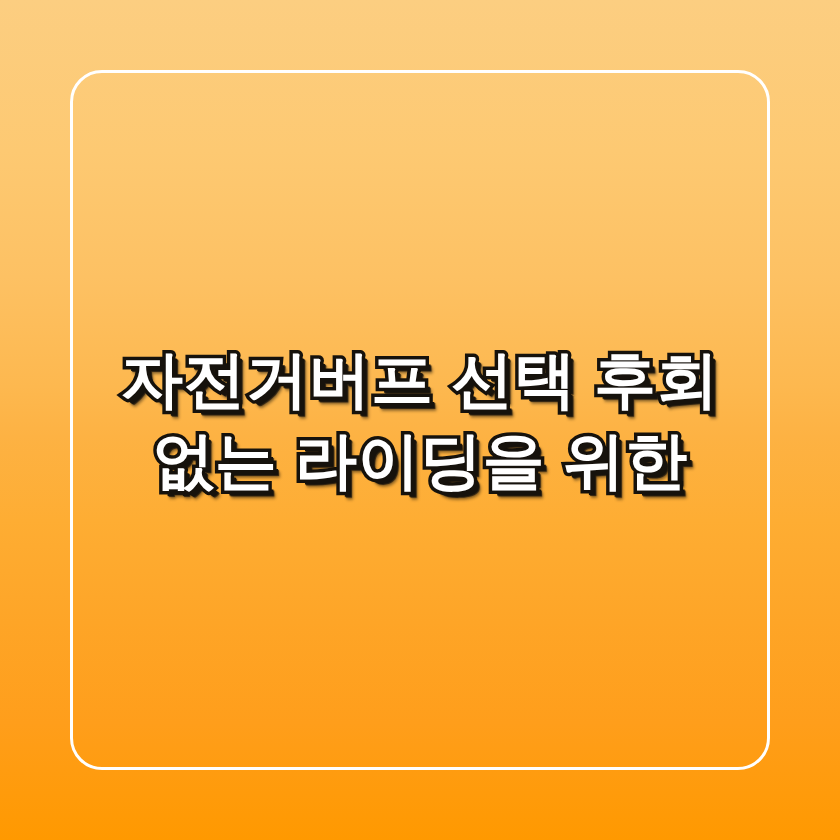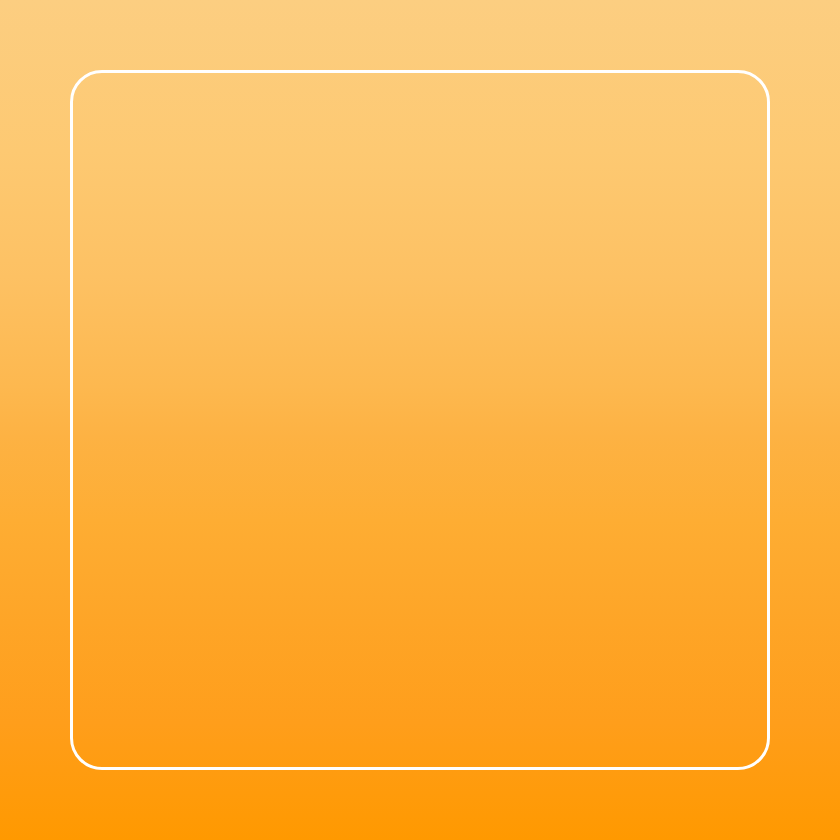--- a/index.html
+++ b/index.html
@@ -83,15 +83,17 @@
   }
 </style>
 </head>
 <body>
 
 <div id="canvas">
 
   <div id="frame"></div>
 
   <div id="title-block">
+    <span class="title-line">자전거버프 선택 후회</span>
+    <span class="title-line">없는 라이딩을 위한</span>
   </div>
 
 </div>
 
 </body></html>

